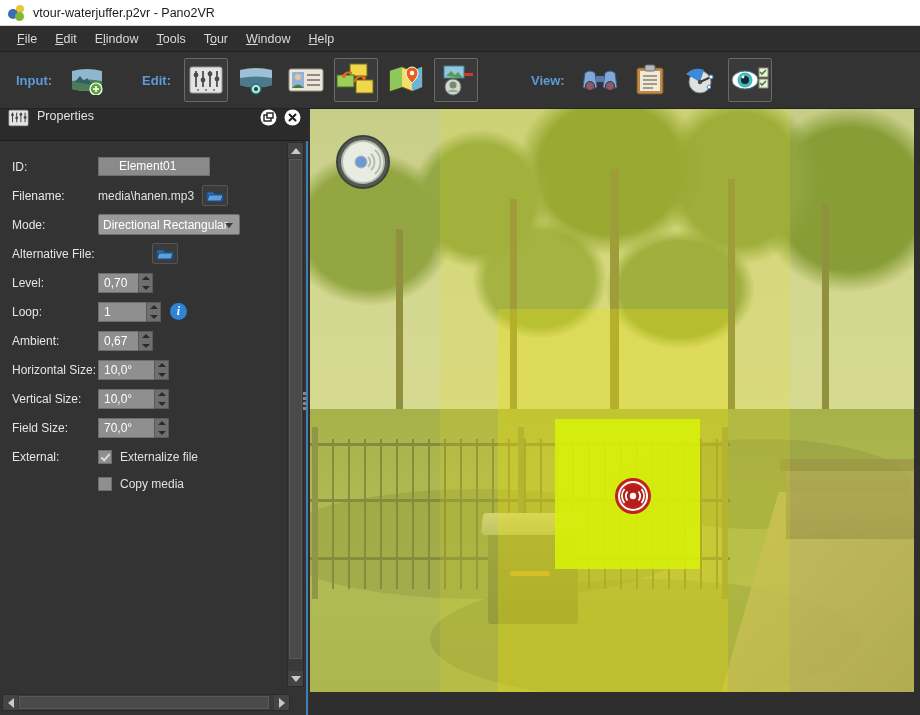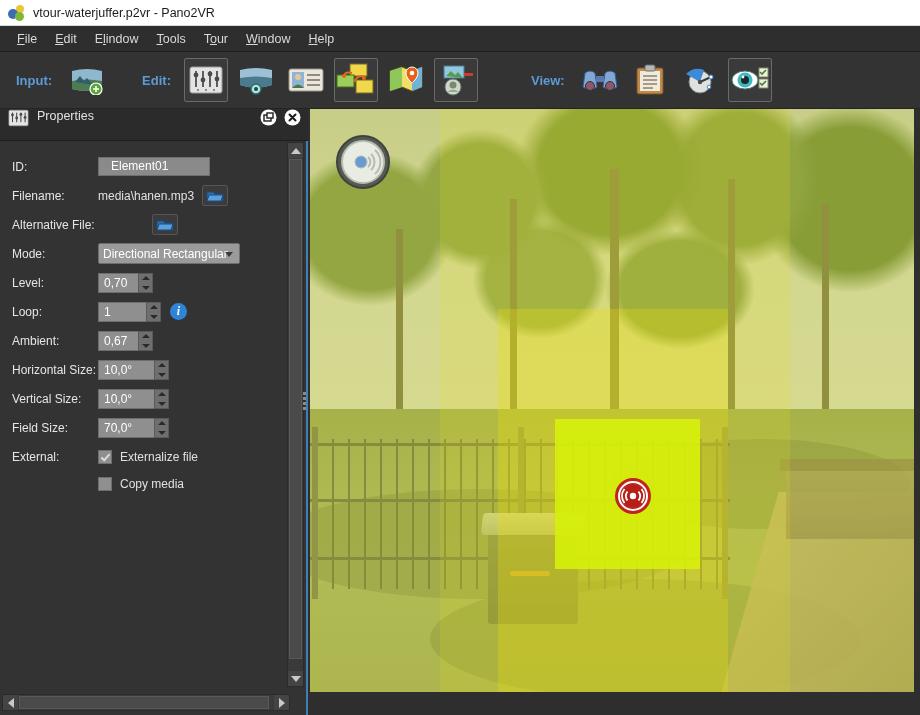--- a/index.html
+++ b/index.html
@@ -111,21 +111,21 @@
   .flabel {
     font-size: 12px; color: #e5e5e5;
     width: 86px; flex: none; white-space: nowrap;
   }
   .fval { display: flex; align-items: center; }
 
   .txtin {
     height: 19px; background: #8f8f8f; color: #ffffff;
     border: 1px solid #6e6e6e;
     font-size: 12px; font-family: "Liberation Sans", sans-serif;
-    padding: 0 12px; line-height: 17px;
+    padding: 0 20px; line-height: 17px;
   }
   .txtin.id { width: 112px; background: #8a8a8a; }
   .plaintext { font-size: 12px; color: #e0e0e0; margin-right: 8px; white-space: nowrap; }
 
   .foldbtn {
     width: 26px; height: 21px; background: #3b3b3b;
     border: 1px solid #555; border-radius: 2px;
     display: flex; align-items: center; justify-content: center;
     cursor: pointer;
   }
@@ -576,37 +576,37 @@
           <span class="foldbtn">
             <svg width="18" height="14" viewBox="0 0 18 14">
               <path d="M1 3 h6 l2 2 h8 v7 H1 z" fill="#2f6fb0" stroke="#1d4a7a"></path>
               <path d="M3 6 h14 l-2 6 H1 z" fill="#5aa0dc" stroke="#1d4a7a"></path>
             </svg>
           </span>
         </span>
       </div>
 
       <div class="frow">
+        <span class="flabel">Mode:</span>
+        <span class="fval">
+          <span class="combo">
+            <span>Directional Rectangular</span>
+            <span class="caret"></span>
+          </span>
+        </span>
+      </div>
+
+      <div class="frow">
         <span class="flabel">Alternative File:</span>
         <span class="fval" style="margin-left:54px">
           <span class="foldbtn">
             <svg width="18" height="14" viewBox="0 0 18 14">
               <path d="M1 3 h6 l2 2 h8 v7 H1 z" fill="#2f6fb0" stroke="#1d4a7a"></path>
               <path d="M3 6 h14 l-2 6 H1 z" fill="#5aa0dc" stroke="#1d4a7a"></path>
             </svg>
-          </span>
-        </span>
-      </div>
-
-      <div class="frow">
-        <span class="flabel">Mode:</span>
-        <span class="fval">
-          <span class="combo">
-            <span>Directional Rectangular</span>
-            <span class="caret"></span>
           </span>
         </span>
       </div>
 
       <div class="frow">
         <span class="flabel">Level:</span>
         <span class="fval">
           <span class="spin w-short">
             <span class="sv">0,70</span>
             <span class="sbtns">

